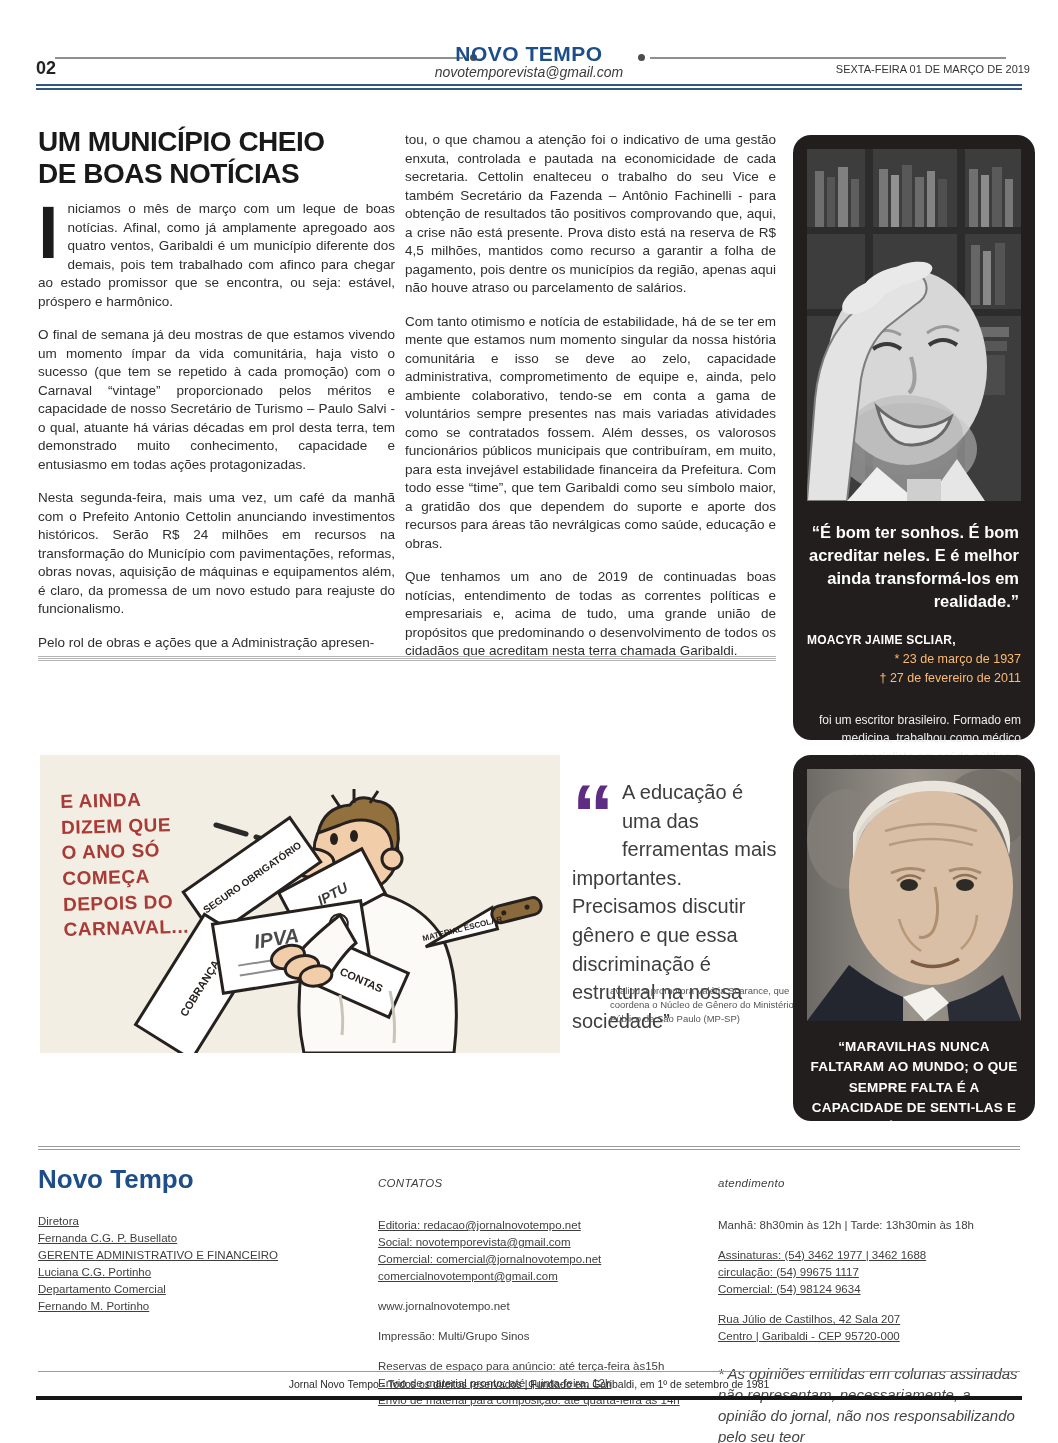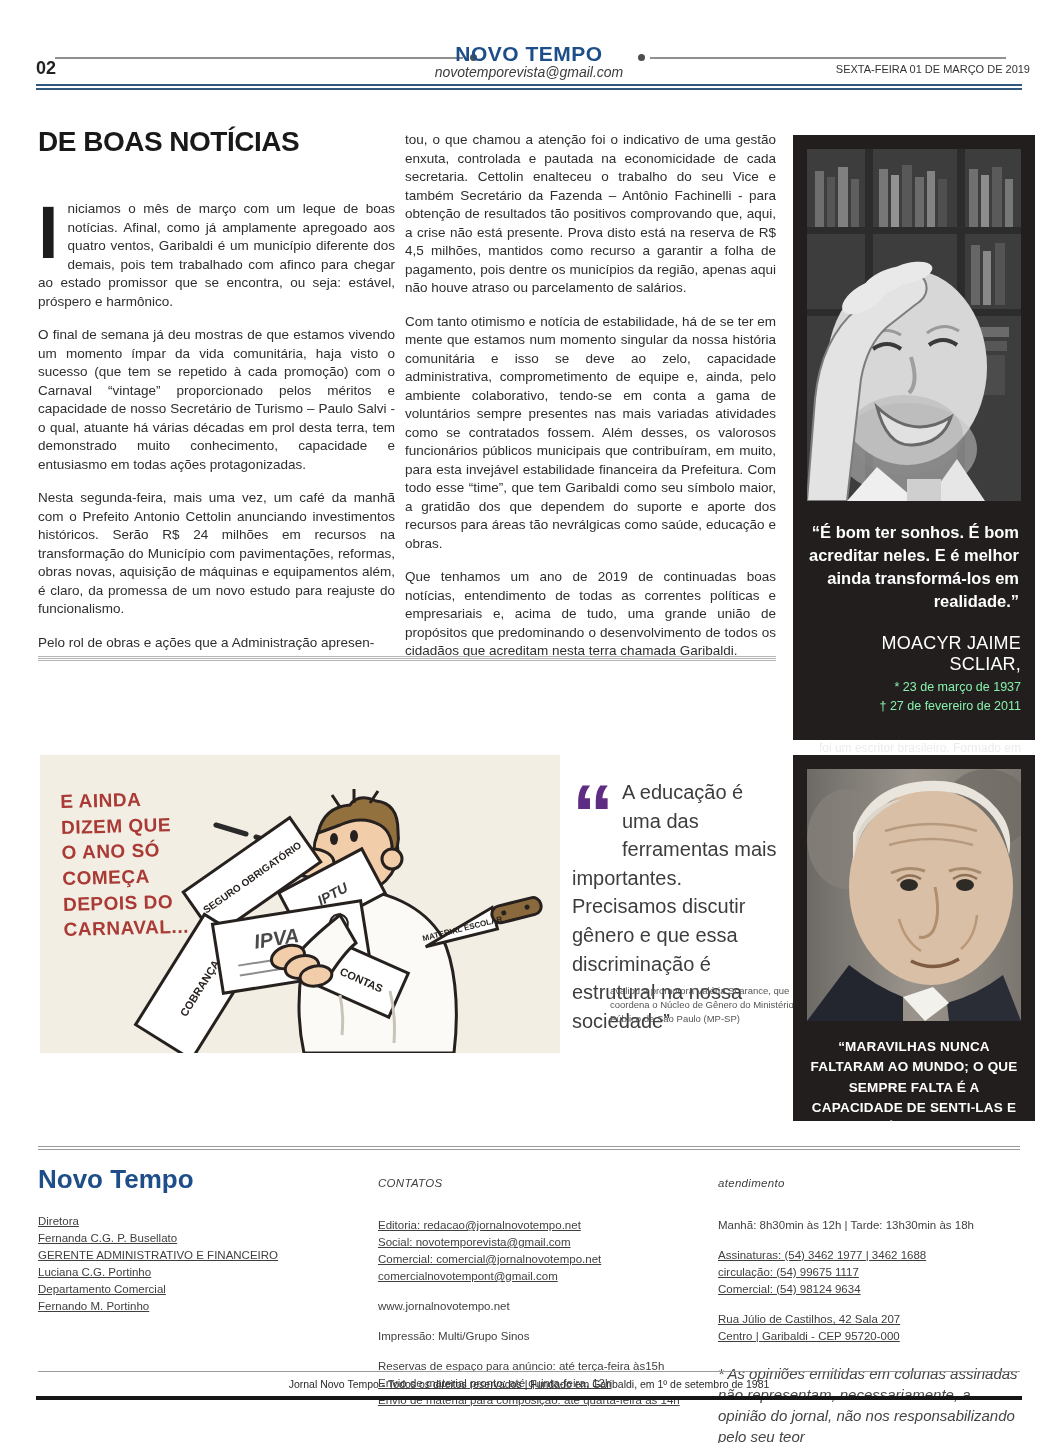--- a/index.html
+++ b/index.html
@@ -28,27 +28,27 @@
   .col p { margin-bottom:15px; }
   .col1 { left:38px; top:200px; width:357px; }
   .col2 { left:405px; top:131px; width:371px; }
   .dropcap { float:left; font-size:74px; line-height:0.82; font-weight:bold; color:#1c1c1c;
     margin:3px 9px 0 0; }
 
   .rule-mid { position:absolute; left:38px; top:656px; width:738px; height:5px;
     background:linear-gradient(#b5b5b5 0 1px, #ffffff 1px 2px, #b5b5b5 2px 3px, #ffffff 3px 4px, #b5b5b5 4px 5px); }
 
   
-  .black-box { position:absolute; background:#221e1d; color:#ffffff; }
+  .black-box { position:absolute; background:#221e1d; color:#ffffff;border-radius:18px; }
   .scliar-box { left:793px; top:135px; width:242px; height:605px; padding:14px; }
   .photo-frame { width:214px; display:block; }
   .scliar-quote { margin-top:20px; padding:0 2px; text-align:right;
     font-size:16.5px; font-weight:bold; line-height:1.4; }
-  .scliar-name { margin-top:20px; text-align:right; font-size:18px; font-weight:normal; letter-spacing:0.2px; }
-  .scliar-dates { text-align:right; font-size:12.5px; line-height:1.45; color:#86efac; margin-top:3px; }
+  .scliar-name { margin-top:20px; text-align:left; font-size:12px; font-weight:bold; letter-spacing:0.2px; }
+  .scliar-dates { text-align:right; font-size:12.5px; line-height:1.45; color:#fdba74; margin-top:3px; }
   .scliar-bio { margin-top:24px; text-align:right; font-size:12px; line-height:1.55; color:#ececec; }
 
   
   .cartoon { position:absolute; left:40px; top:755px; width:520px; height:298px; background:#f3eee3; }
   .cartoon svg { position:absolute; left:0; top:0; }
   .cartoon-caption { position:absolute; left:22px; top:32px; width:150px;
     color:#a93a35; font-weight:bold; font-size:19px; line-height:1.35; letter-spacing:0.5px;
     transform:rotate(-1.5deg); }
   .cartoon-caption span { display:block; }
 
@@ -90,20 +90,21 @@
   <div class="hdr-dot left"></div>
   <div class="brand-title">NOVO TEMPO</div>
   <div class="hdr-dot right"></div>
   <div class="hdr-line right"></div>
   <div class="brand-email">novotemporevista@gmail.com</div>
   <div class="page-number">02</div>
   <div class="hdr-date">SEXTA-FEIRA 01 DE MARÇO DE 2019</div>
   <div class="hdr-rule"></div>
 
   <div class="headline">
+    <div>UM MUNICÍPIO CHEIO</div>
     <div>DE BOAS NOTÍCIAS</div>
   </div>
 
   <div class="col col1">
     <p><span class="dropcap">I</span><span>niciamos o mês de março com um leque de boas notícias. Afinal, como já amplamente apregoado aos quatro ventos, Garibaldi é um município diferente dos demais, pois tem trabalhado com afinco para chegar ao estado promissor que se encontra, ou seja: estável, próspero e harmônico.</span></p>
     <p>O final de semana já deu mostras de que estamos vivendo um momento ímpar da vida comunitária, haja visto o sucesso (que tem se repetido à cada promoção) com o Carnaval “vintage” proporcionado pelos méritos e capacidade de nosso Secretário de Turismo – Paulo Salvi - o qual, atuante há várias décadas em prol desta terra, tem demonstrado muito conhecimento, capacidade e entusiasmo em todas ações protagonizadas.</p>
     <p>Nesta segunda-feira, mais uma vez, um café da manhã com o Prefeito Antonio Cettolin anunciando investimentos históricos. Serão R$ 24 milhões em recursos na transformação do Município com pavimentações, reformas, obras novas, aquisição de máquinas e equipamentos além, é claro, da promessa de um novo estudo para reajuste do funcionalismo.</p>
     <p>Pelo rol de obras e ações que a Administração apresen-</p>
   </div>
 

